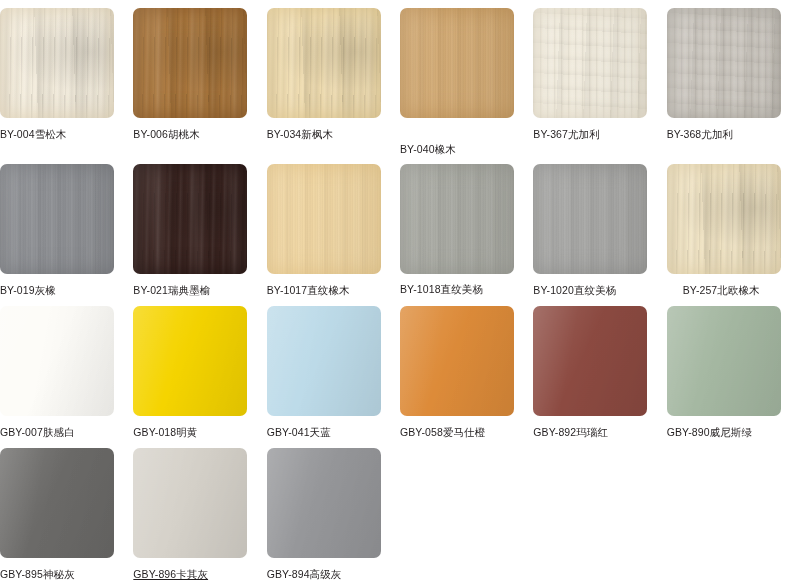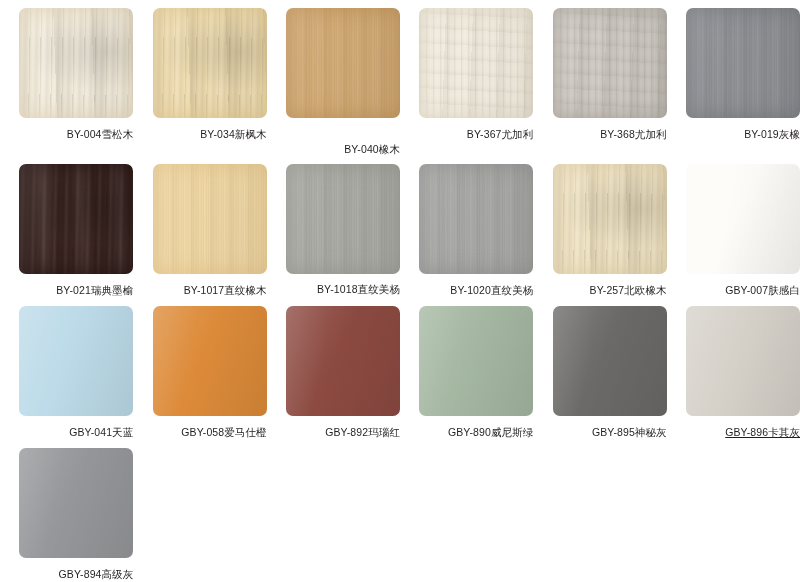--- a/index.html
+++ b/index.html
@@ -19,21 +19,21 @@
     display: grid;
     grid-template-columns: repeat(6, 1fr);
     grid-template-rows: repeat(4, 1fr);
     background: #fff;
   }
 
   .swatch-cell {
     position: relative;
     display: flex;
     flex-direction: column;
-    align-items: flex-end;
+    align-items: flex-start;
     justify-content: flex-start;
     padding-top: 8px;
   }
 
   .chip {
     width: 114px;
     height: 110px;
     border-radius: 7px;
     position: relative;
     overflow: hidden;
@@ -97,20 +97,24 @@
 </style>
 </head>
 <body>
 
 <div id="catalog" style="background: rgb(255, 255, 255); grid-template-columns: repeat(6, 1fr); grid-template-rows: repeat(4, 1fr);">
     <div class="swatch-cell">
       <div class="chip tex-wood" style="background-color: rgb(243, 236, 220); box-shadow: rgb(222, 208, 180) 0px 0px 22px inset;"></div>
       <div class="chip-label" style="color: rgb(35, 31, 32);">BY-004雪松木</div>
     </div>
     <div class="swatch-cell">
+      <div class="chip tex-wood" style="background-color: rgb(169, 118, 60); box-shadow: rgb(138, 90, 40) 0px 0px 22px inset;"></div>
+      <div class="chip-label" style="color: rgb(35, 31, 32);">BY-006胡桃木</div>
+    </div>
+    <div class="swatch-cell">
       <div class="chip tex-wood" style="background-color: rgb(239, 220, 176); box-shadow: rgb(221, 196, 140) 0px 0px 22px inset;"></div>
       <div class="chip-label" style="color: rgb(35, 31, 32);">BY-034新枫木</div>
     </div>
     <div class="swatch-cell">
       <div class="chip tex-straight" style="background-color: rgb(210, 170, 116); box-shadow: rgb(187, 143, 86) 0px 0px 22px inset;"></div>
       <div class="chip-label" style="color: rgb(35, 31, 32); margin-top: 24px;">BY-040橡木</div>
     </div>
     <div class="swatch-cell">
       <div class="chip tex-stone" style="background-color: rgb(239, 233, 218); box-shadow: rgb(222, 214, 195) 0px 0px 22px inset;"></div>
       <div class="chip-label" style="color: rgb(35, 31, 32);">BY-367尤加利</div>
@@ -141,20 +145,24 @@
     </div>
     <div class="swatch-cell">
       <div class="chip tex-wood" style="background-color: rgb(239, 226, 194); box-shadow: rgb(221, 204, 164) 0px 0px 22px inset;"></div>
       <div class="chip-label" style="color: rgb(35, 31, 32); padding-left: 16px;">BY-257北欧橡木</div>
     </div>
     <div class="swatch-cell">
       <div class="chip tex-solid" style="background-color: rgb(253, 252, 248);"></div>
       <div class="chip-label" style="color: rgb(35, 31, 32);">GBY-007肤感白</div>
     </div>
     <div class="swatch-cell">
+      <div class="chip tex-solid" style="background-color: rgb(245, 212, 0);"></div>
+      <div class="chip-label" style="color: rgb(35, 31, 32);">GBY-018明黄</div>
+    </div>
+    <div class="swatch-cell">
       <div class="chip tex-solid" style="background-color: rgb(189, 219, 233);"></div>
       <div class="chip-label" style="color: rgb(35, 31, 32);">GBY-041天蓝</div>
     </div>
     <div class="swatch-cell">
       <div class="chip tex-solid" style="background-color: rgb(221, 139, 57);"></div>
       <div class="chip-label" style="color: rgb(35, 31, 32);">GBY-058爱马仕橙</div>
     </div>
     <div class="swatch-cell">
       <div class="chip tex-solid" style="background-color: rgb(140, 74, 65);"></div>
       <div class="chip-label" style="color: rgb(35, 31, 32);">GBY-892玛瑙红</div>

